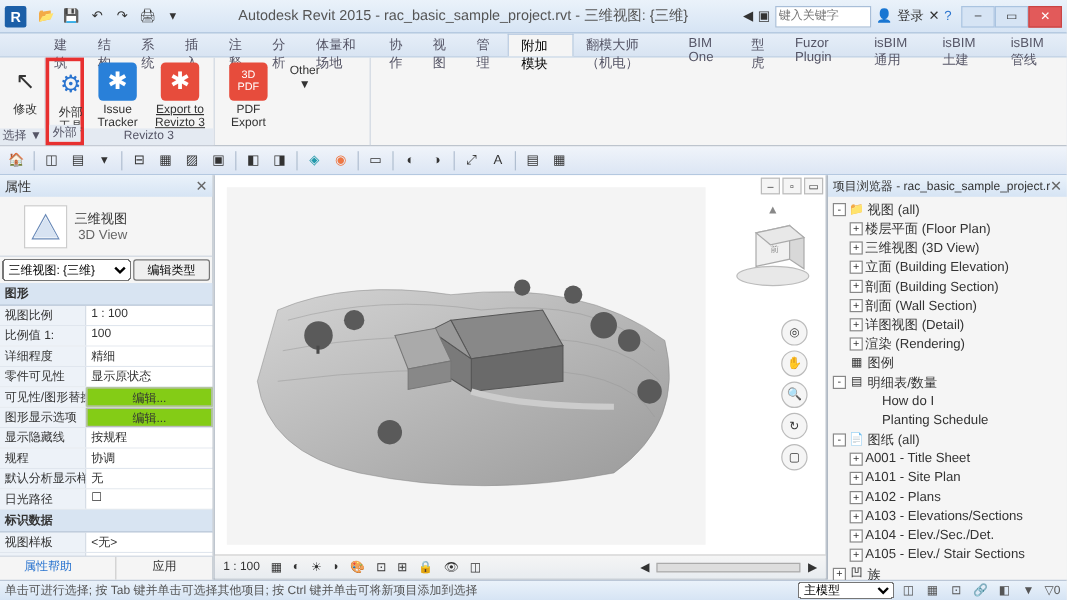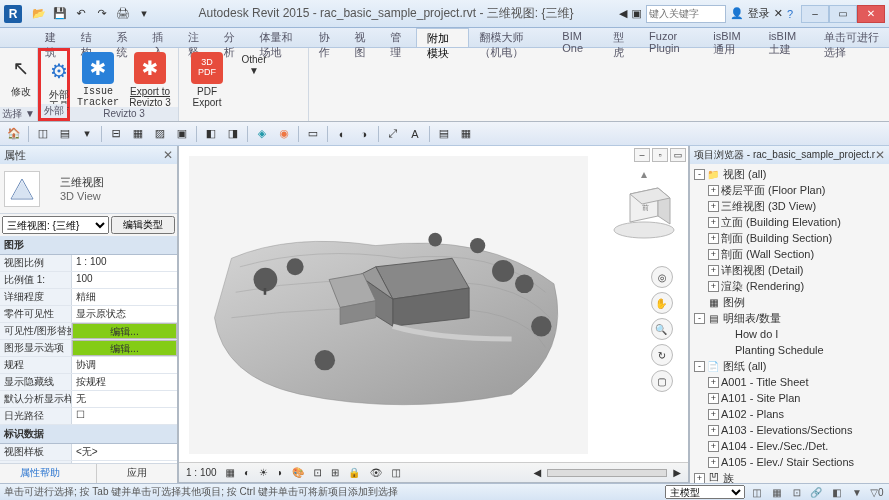--- a/index.html
+++ b/index.html
@@ -32,21 +32,21 @@
 
 .toolbar2 { height: 24px; background: linear-gradient(#f0f4fa, #dce6f4); display: flex; align-items: center; padding: 0 4px; gap: 2px; border-bottom: 1px solid #b4c8e0; }
 .tb2-btn { width: 20px; height: 18px; display: flex; align-items: center; justify-content: center; cursor: pointer; }
 .tb2-sep { width: 1px; height: 16px; background: #b0bed0; margin: 0 2px; }
 
 .workspace { display: flex; height: 337px; }
 
 .prop-panel { width: 178px; background: #f5f5f5; display: flex; flex-direction: column; border-right: 1px solid #b0b9c4; }
 .panel-title { height: 18px; background: linear-gradient(#eaf2fa, #d6e4f4); padding: 2px 4px; display: flex; align-items: center; justify-content: space-between; font-size: 11px; color: #333; }
 .panel-close { cursor: pointer; font-size: 12px; color: #666; }
-.prop-preview { height: 50px; display: flex; align-items: center; padding: 4px; gap: 20px; border-bottom: 1px solid #d0d8e2; }
+.prop-preview { height: 50px; display: flex; align-items: center; padding: 20px; gap: 6px; border-bottom: 1px solid #d0d8e2; text-align: right; }
 .preview-icon { width: 36px; height: 36px; border: 1px solid #ccc; background: #fff; display: flex; align-items: center; justify-content: center; }
 .type-selector { height: 22px; display: flex; gap: 2px; padding: 2px; }
 .type-selector select { flex: 1; font-size: 10px; height: 18px; }
 .edit-type-btn { width: 64px; font-size: 10px; }
 .prop-grid { flex: 1; overflow-y: auto; font-size: 10px; }
 .prop-header { background: #d8e4f2; padding: 2px 4px; font-weight: bold; border-bottom: 1px solid #b0bed0; }
 .prop-row { display: flex; height: 17px; border-bottom: 1px solid #e0e6ee; }
 .prop-label { width: 72px; padding: 1px 4px; background: #edf2f8; border-right: 1px solid #d0d8e2; overflow: hidden; white-space: nowrap; }
 .prop-value { flex: 1; padding: 1px 4px; background: #fff; overflow: hidden; white-space: nowrap; }
 .prop-value.btn { text-align: center; background: #84cc16; border: 1px solid #bbb; cursor: pointer; }
@@ -123,21 +123,21 @@
     <div class="ribbon-tab">协作</div>
     <div class="ribbon-tab">视图</div>
     <div class="ribbon-tab">管理</div>
     <div class="ribbon-tab active">附加模块</div>
     <div class="ribbon-tab">翻模大师（机电）</div>
     <div class="ribbon-tab">BIM One</div>
     <div class="ribbon-tab">型虎</div>
     <div class="ribbon-tab">Fuzor Plugin</div>
     <div class="ribbon-tab">isBIM通用</div>
     <div class="ribbon-tab">isBIM土建</div>
-    <div class="ribbon-tab">单击可进行选择</div>
+    <div class="ribbon-tab">isBIM管线</div>
   </div>
 
 <div class="ribbon-content">
   <div class="ribbon-panel" style="width:38px;">
     <div class="ribbon-items">
       <div class="big-btn" style="width:34px;">
         <div class="icon-box">↖</div>
         <span>修改</span>
       </div>
     </div>
@@ -150,21 +150,21 @@
         <span style="white-space:pre;">外部
 工具</span>
       </div>
     </div>
     <div class="ribbon-panel-label">外部</div>
   </div>
   <div class="ribbon-panel">
     <div class="ribbon-items">
       <div class="big-btn">
         <div class="icon-box blue-icon">✱</div>
-        <span style="white-space:pre;font-family:Liberation Mono, monospace;">Issue
+        <span style="white-space:pre;">Issue
 Tracker</span>
       </div>
       <div class="big-btn">
         <div class="icon-box red-icon">✱</div>
         <span style="white-space:pre;text-decoration:underline;">Export to
 Revizto 3</span>
       </div>
     </div>
     <div class="ribbon-panel-label">Revizto 3</div>
   </div>
@@ -256,26 +256,26 @@
         </div>
         <div class="prop-row">
           <div class="prop-label">可见性/图形替换</div>
           <div class="prop-value btn">编辑...</div>
         </div>
         <div class="prop-row">
           <div class="prop-label">图形显示选项</div>
           <div class="prop-value btn">编辑...</div>
         </div>
         <div class="prop-row">
+          <div class="prop-label">显示隐藏线</div>
+          <div class="prop-value">按规程</div>
+        </div>
+        <div class="prop-row">
           <div class="prop-label">规程</div>
           <div class="prop-value">协调</div>
-        </div>
-        <div class="prop-row">
-          <div class="prop-label">显示隐藏线</div>
-          <div class="prop-value">按规程</div>
         </div>
         <div class="prop-row">
           <div class="prop-label">默认分析显示样...</div>
           <div class="prop-value">无</div>
         </div>
         <div class="prop-row">
           <div class="prop-label">日光路径</div>
           <div class="prop-value">☐</div>
         </div>
         <div class="prop-header">标识数据</div>

